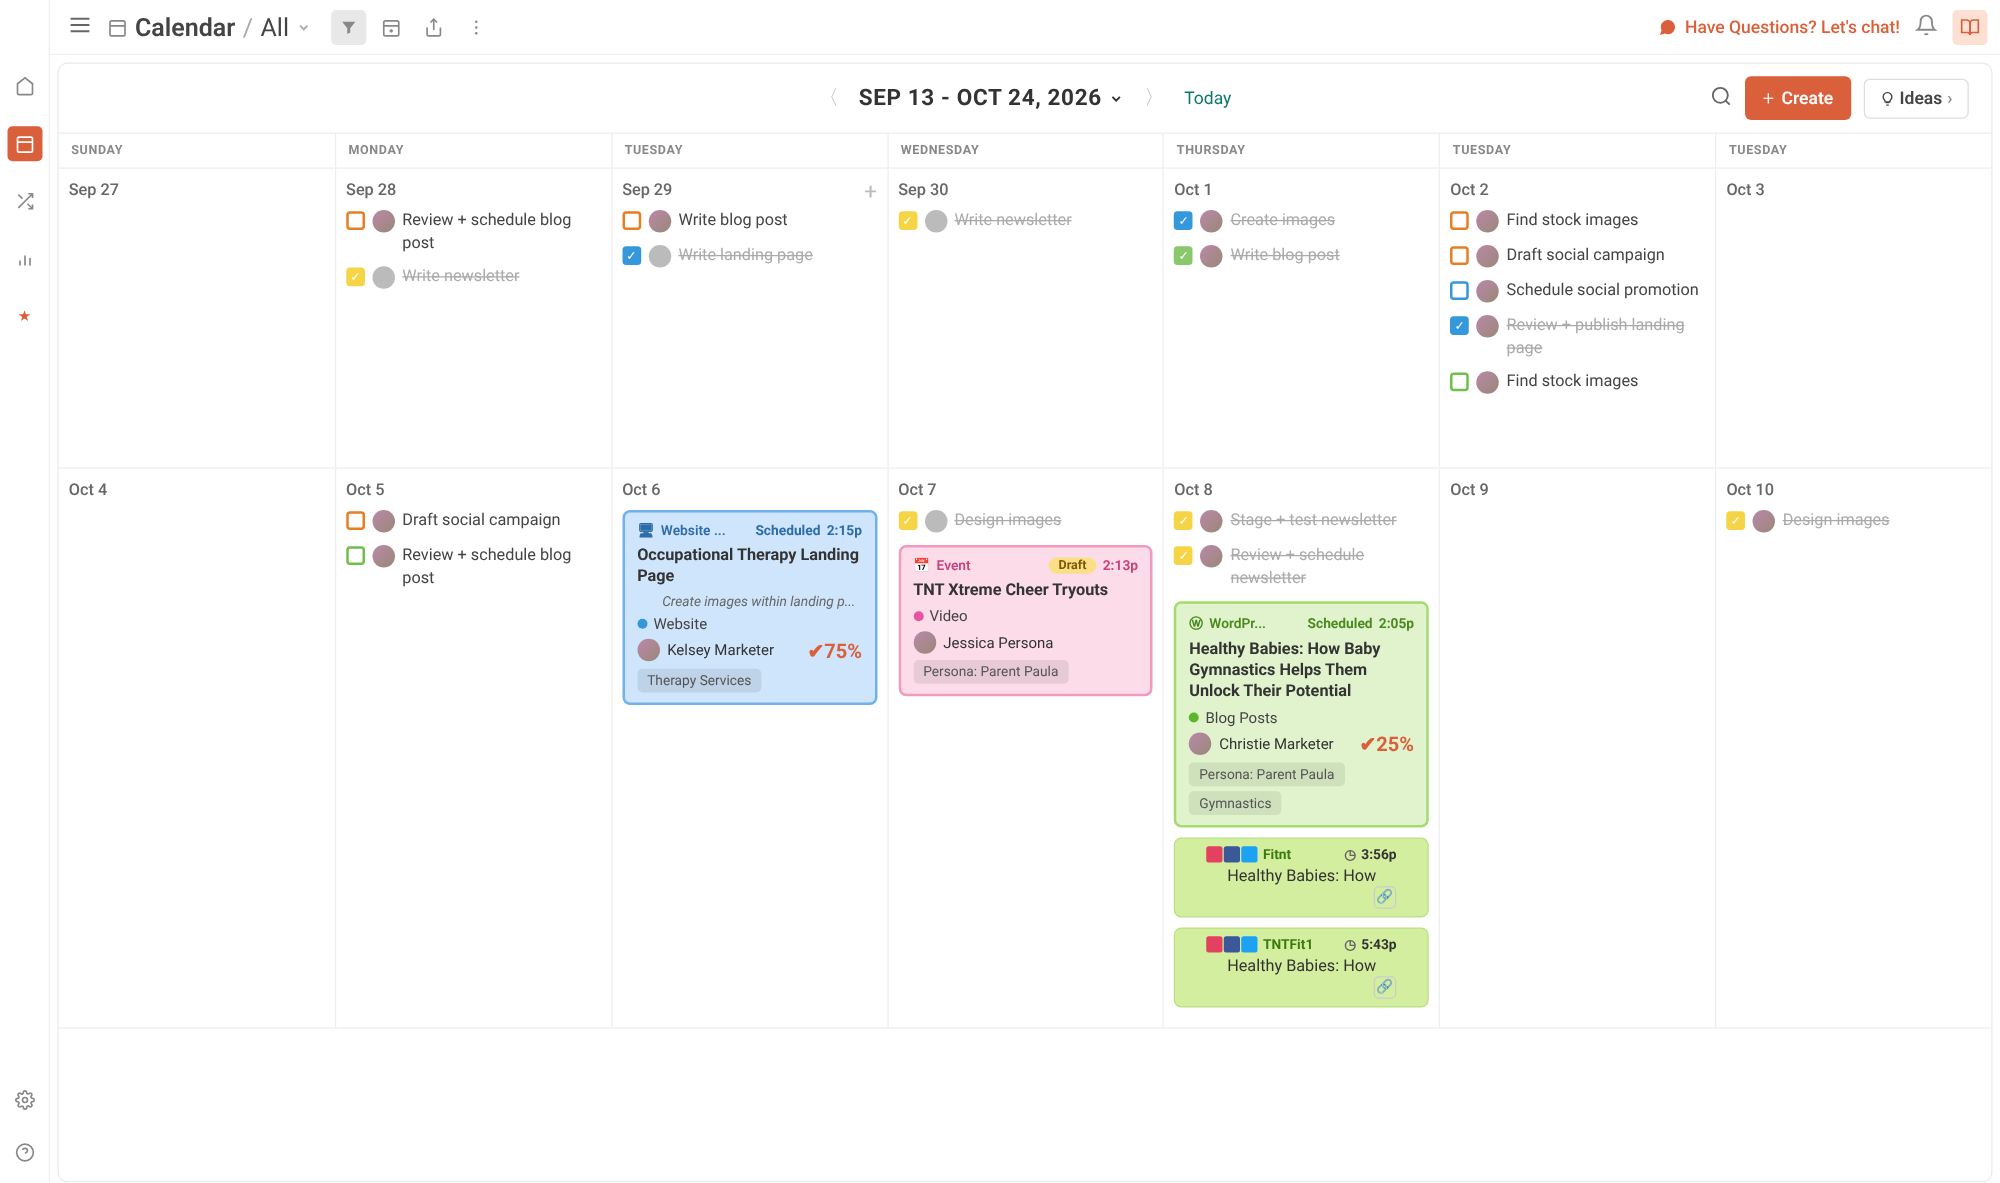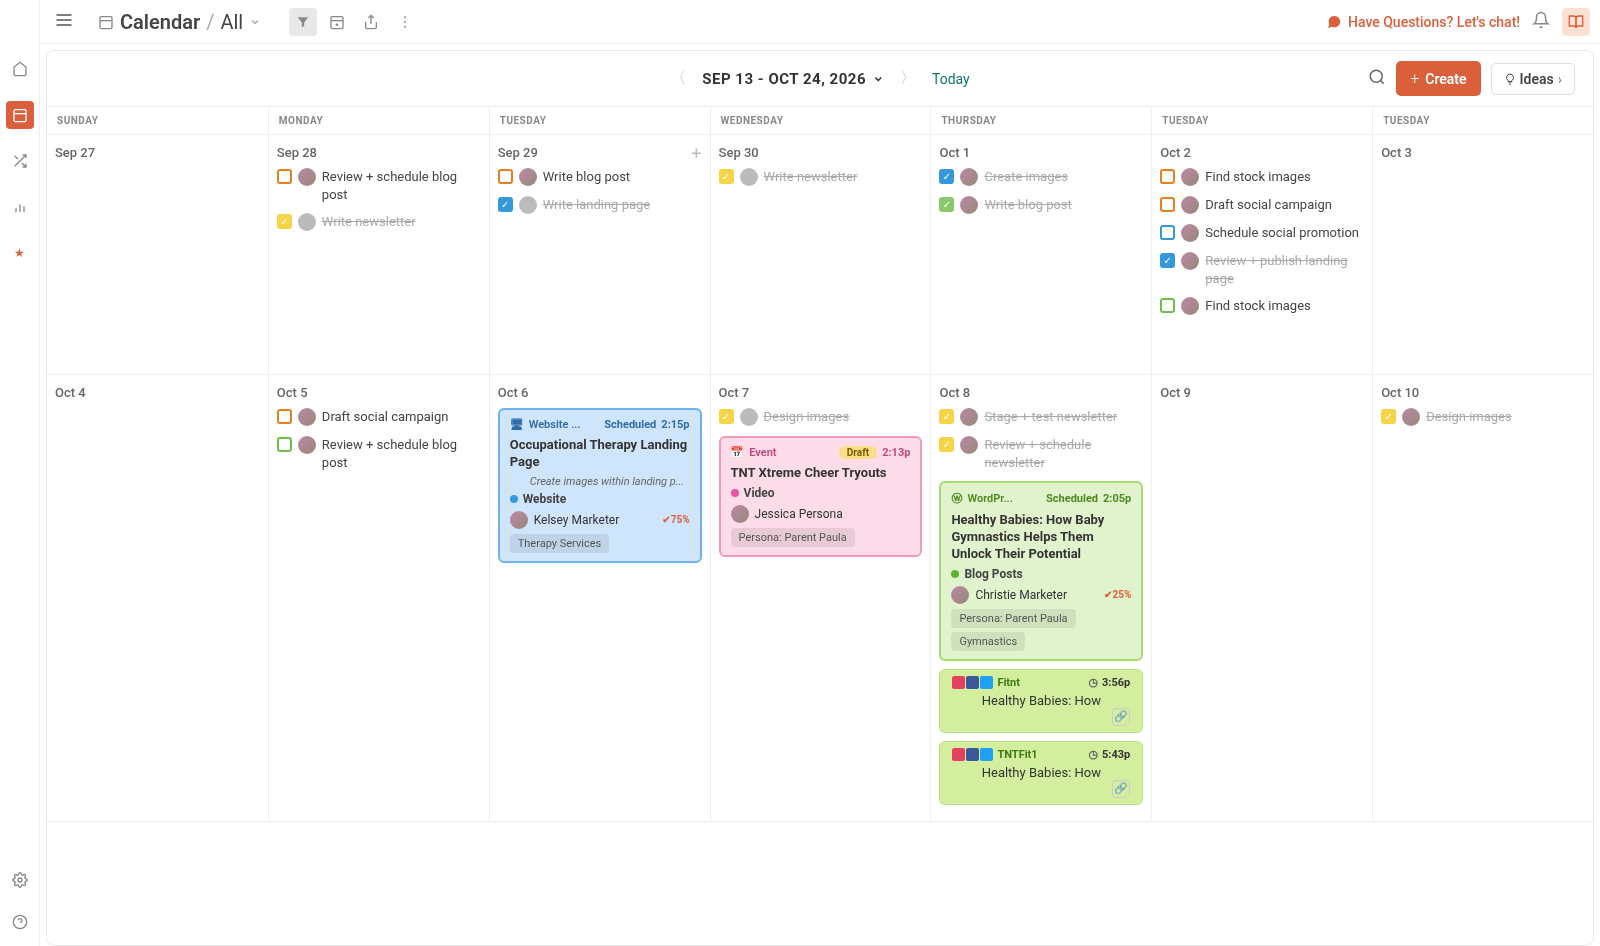--- a/index.html
+++ b/index.html
@@ -3,36 +3,36 @@
 <meta charset="utf-8">
 <style>
 * { margin: 0; padding: 0; box-sizing: border-box; }
 body { font-family: -apple-system, BlinkMacSystemFont, "Segoe UI", Roboto, sans-serif; background: #fff; color: #333; font-size: 14px; }
 .app { display: flex; height: 100vh; }
 .left-rail { width: 40px; background: #fff; display: flex; flex-direction: column; align-items: center; padding-top: 55px; gap: 18px; border-right: 1px solid #eee; }
 .left-rail .icon { width: 28px; height: 28px; display: flex; align-items: center; justify-content: center; border-radius: 4px; color: #888; cursor: pointer; }
 .left-rail .icon.active { background: #d9603b; color: #fff; }
 .left-rail .bottom-icons { margin-top: auto; margin-bottom: 10px; display: flex; flex-direction: column; gap: 14px; align-items: center; }
 .main { flex: 1; display: flex; flex-direction: column; }
-.topbar { height: 44px; display: flex; align-items: center; padding: 0 10px; gap: 20px; border-bottom: 1px solid #f0f0f0; }
+.topbar { height: 44px; display: flex; align-items: center; padding: 0 10px; gap: 8px; border-bottom: 1px solid #f0f0f0; }
 .hamburger { color: #666; cursor: pointer; padding: 4px; }
 .breadcrumb { display: flex; align-items: center; gap: 6px; font-size: 20px; color: #444; }
 .breadcrumb .strong { font-weight: 600; }
 .top-actions { display: flex; gap: 6px; align-items: center; margin-left: 8px; }
 .top-actions .tbtn { width: 28px; height: 28px; display: flex; align-items: center; justify-content: center; color: #888; border-radius: 4px; cursor: pointer; }
 .top-actions .tbtn.active { background: #e8e8e8; }
 .topbar-right { margin-left: auto; display: flex; align-items: center; gap: 12px; }
 .chat-link { color: #d9603b; font-weight: 500; display: flex; align-items: center; gap: 6px; cursor: pointer; }
 .book-btn { width: 28px; height: 28px; background: #fce0d4; border-radius: 4px; display: flex; align-items: center; justify-content: center; color: #d9603b; }
 .cal-wrap { margin: 6px 6px 0 6px; border: 1px solid #eaeaea; border-radius: 8px; background: #fff; display: flex; flex-direction: column; flex: 1; overflow: hidden; }
 .cal-header { height: 56px; display: flex; align-items: center; padding: 0 18px; border-bottom: 1px solid #eee; }
 .date-nav { position: absolute; left: 50%; transform: translateX(-50%); display: flex; align-items: center; gap: 16px; }
 .cal-header { position: relative; }
 .arrow { color: #bbb; cursor: pointer; font-size: 16px; }
-.date-range { font-weight: 700; font-size: 15px; letter-spacing: 0.5px; color: #333; display: flex; align-items: center; gap: 6px; }
+.date-range { font-weight: 700; font-size: 18px; letter-spacing: 0.5px; color: #333; display: flex; align-items: center; gap: 6px; }
 .today-link { color: #0f766e; cursor: pointer; }
 .cal-header-right { margin-left: auto; display: flex; align-items: center; gap: 10px; }
 .search-btn { color: #666; cursor: pointer; }
 .create-btn { background: #d9603b; color: #fff; border-radius: 5px; padding: 8px 14px; font-weight: 600; display: flex; align-items: center; gap: 6px; cursor: pointer; }
 .ideas-btn { border: 1px solid #ddd; border-radius: 5px; padding: 7px 12px; font-weight: 600; color: #444; display: flex; align-items: center; gap: 4px; cursor: pointer; }
 .day-headers { display: grid; grid-template-columns: repeat(7, 1fr); border-bottom: 1px solid #eee; }
 .day-header { padding: 8px 10px; font-size: 10px; font-weight: 700; color: #888; letter-spacing: 0.5px; }
 .day-header:not(:first-child) { border-left: 1px solid #eee; }
 .weeks { flex: 1; overflow-y: auto; }
 .week { display: grid; grid-template-columns: repeat(7, 1fr); min-height: 240px; border-bottom: 1px solid #eee; }
@@ -50,39 +50,39 @@
 .chk.green { border-color: #6fbf4a; }
 .chk.green.checked { background: #8bc86d; border-color: #8bc86d; }
 .avatar { width: 18px; height: 18px; border-radius: 50%; background: linear-gradient(135deg, #b8a, #987); flex-shrink: 0; margin-top: 0px; }
 .avatar.grey { background: #bbb; }
 .task-text { flex: 1; line-height: 1.35; color: #444; }
 .task-text.done { text-decoration: line-through; color: #aaa; }
 .card { border-radius: 6px; padding: 8px 10px; margin-bottom: 8px; font-size: 12px; }
 .card.blue { background: #cfe5fb; border: 2px solid #6fb1ee; }
 .card.pink { background: #fbdce8; border: 2px solid #f19abe; }
 .card.green { background: #e1f3cd; border: 2px solid #a2db6e; }
-.card.lime { background: #d4ee9f; border: 1px solid #b8e080; padding: 6px 12px; }
+.card.lime { background: #d4ee9f; border: 1px solid #b8e080; padding: 6px 25px; }
 .card-head { display: flex; align-items: center; gap: 5px; font-size: 11px; font-weight: 600; margin-bottom: 6px; }
 .card-head .type { flex: 1; overflow: hidden; text-overflow: ellipsis; white-space: nowrap; }
 .card.blue .card-head { color: #2d6ca8; }
 .card.pink .card-head { color: #c7447d; }
 .card.green .card-head { color: #4a8a1f; }
 .pill { background: #fadf87; color: #7a5a00; padding: 1px 8px; border-radius: 10px; font-size: 10px; font-weight: 700; }
 .status { font-weight: 700; }
 .time { font-weight: 700; }
 .card-title { font-weight: 700; font-size: 13px; line-height: 1.3; color: #333; margin-bottom: 4px; }
 .card-desc { font-style: italic; color: #666; font-size: 11px; margin-bottom: 4px; white-space: nowrap; overflow: hidden; text-overflow: ellipsis; margin-left: 20px; }
-.cat-row { display: flex; align-items: center; gap: 5px; font-size: 12px; color: #444; margin-bottom: 5px; font-weight: bold; }
+.cat-row { display: flex; align-items: center; gap: 5px; font-size: 12px; color: #444; margin-bottom: 5px; }
 .dot { width: 8px; height: 8px; border-radius: 50%; }
 .dot.blue { background: #3498db; }
 .dot.pink { background: #e754a2; }
 .dot.green { background: #5fb42e; }
 .owner-row { display: flex; align-items: center; gap: 6px; font-size: 12px; color: #333; margin-bottom: 5px; }
 .owner-row .avatar { width: 18px; height: 18px; }
-.prog { margin-left: auto; color: #d9603b; font-weight: 700; font-size: 10px; display: flex; align-items: center; gap: 2px; }
+.prog { margin-left: auto; color: #d9603b; font-weight: 700; font-size: 16px; display: flex; align-items: center; gap: 2px; }
 .tags { display: flex; flex-wrap: wrap; gap: 4px; }
 .tag { background: rgba(0,0,0,0.08); padding: 3px 8px; border-radius: 4px; font-size: 11px; color: #555; }
 .lime-head { display: flex; align-items: center; gap: 4px; font-size: 11px; font-weight: 700; }
 .lime-head .acct { color: #3a7a0f; flex: 1; }
 .lime-head .clock { color: #666; }
 .lime-head .time { color: #333; }
 .lime-body { font-size: 13px; margin-top: 4px; display: flex; align-items: center; flex-direction: column; }
 .link-icon { width: 18px; height: 18px; border: 1px solid #ccc; border-radius: 4px; display: flex; align-items: center; justify-content: center; color: #888; font-size: 11px; margin-left: auto; }
 .social-icons { display: flex; gap: 1px; }
 .social-icons span { width: 13px; height: 13px; border-radius: 2px; display: inline-block; }

